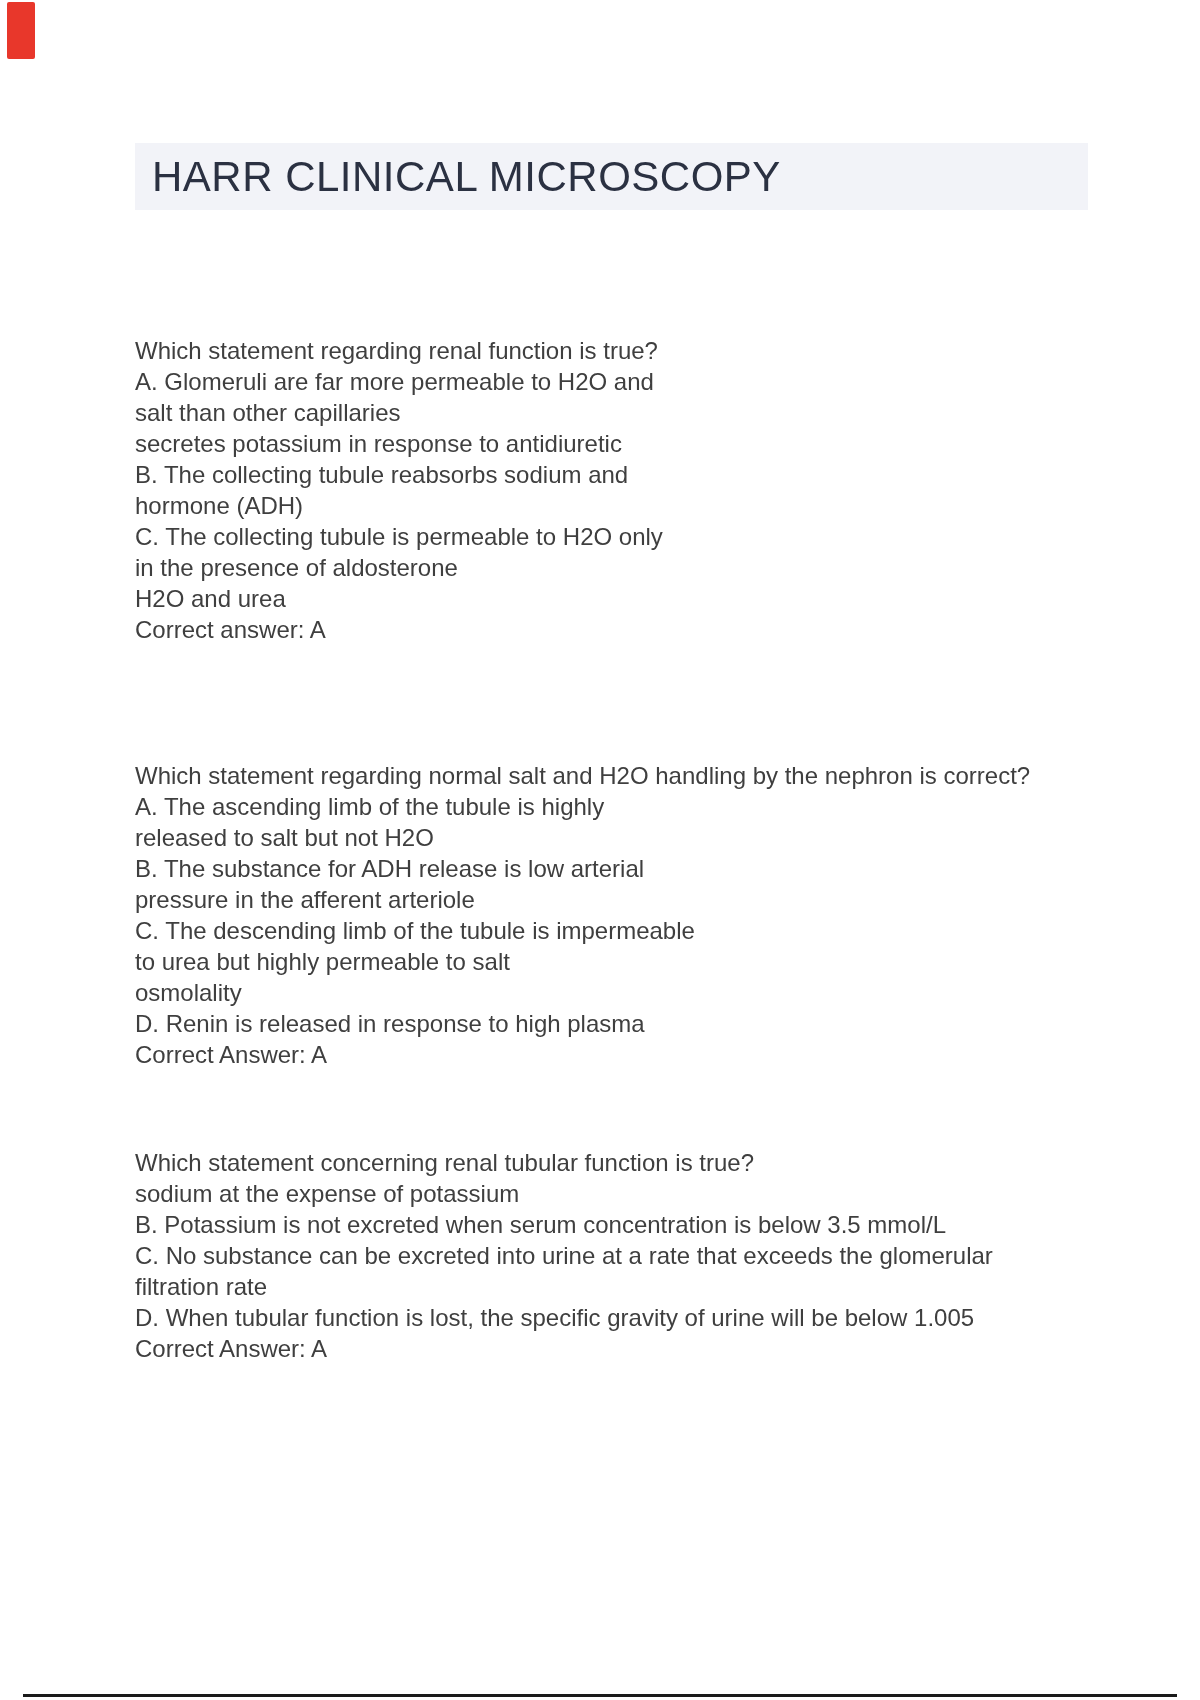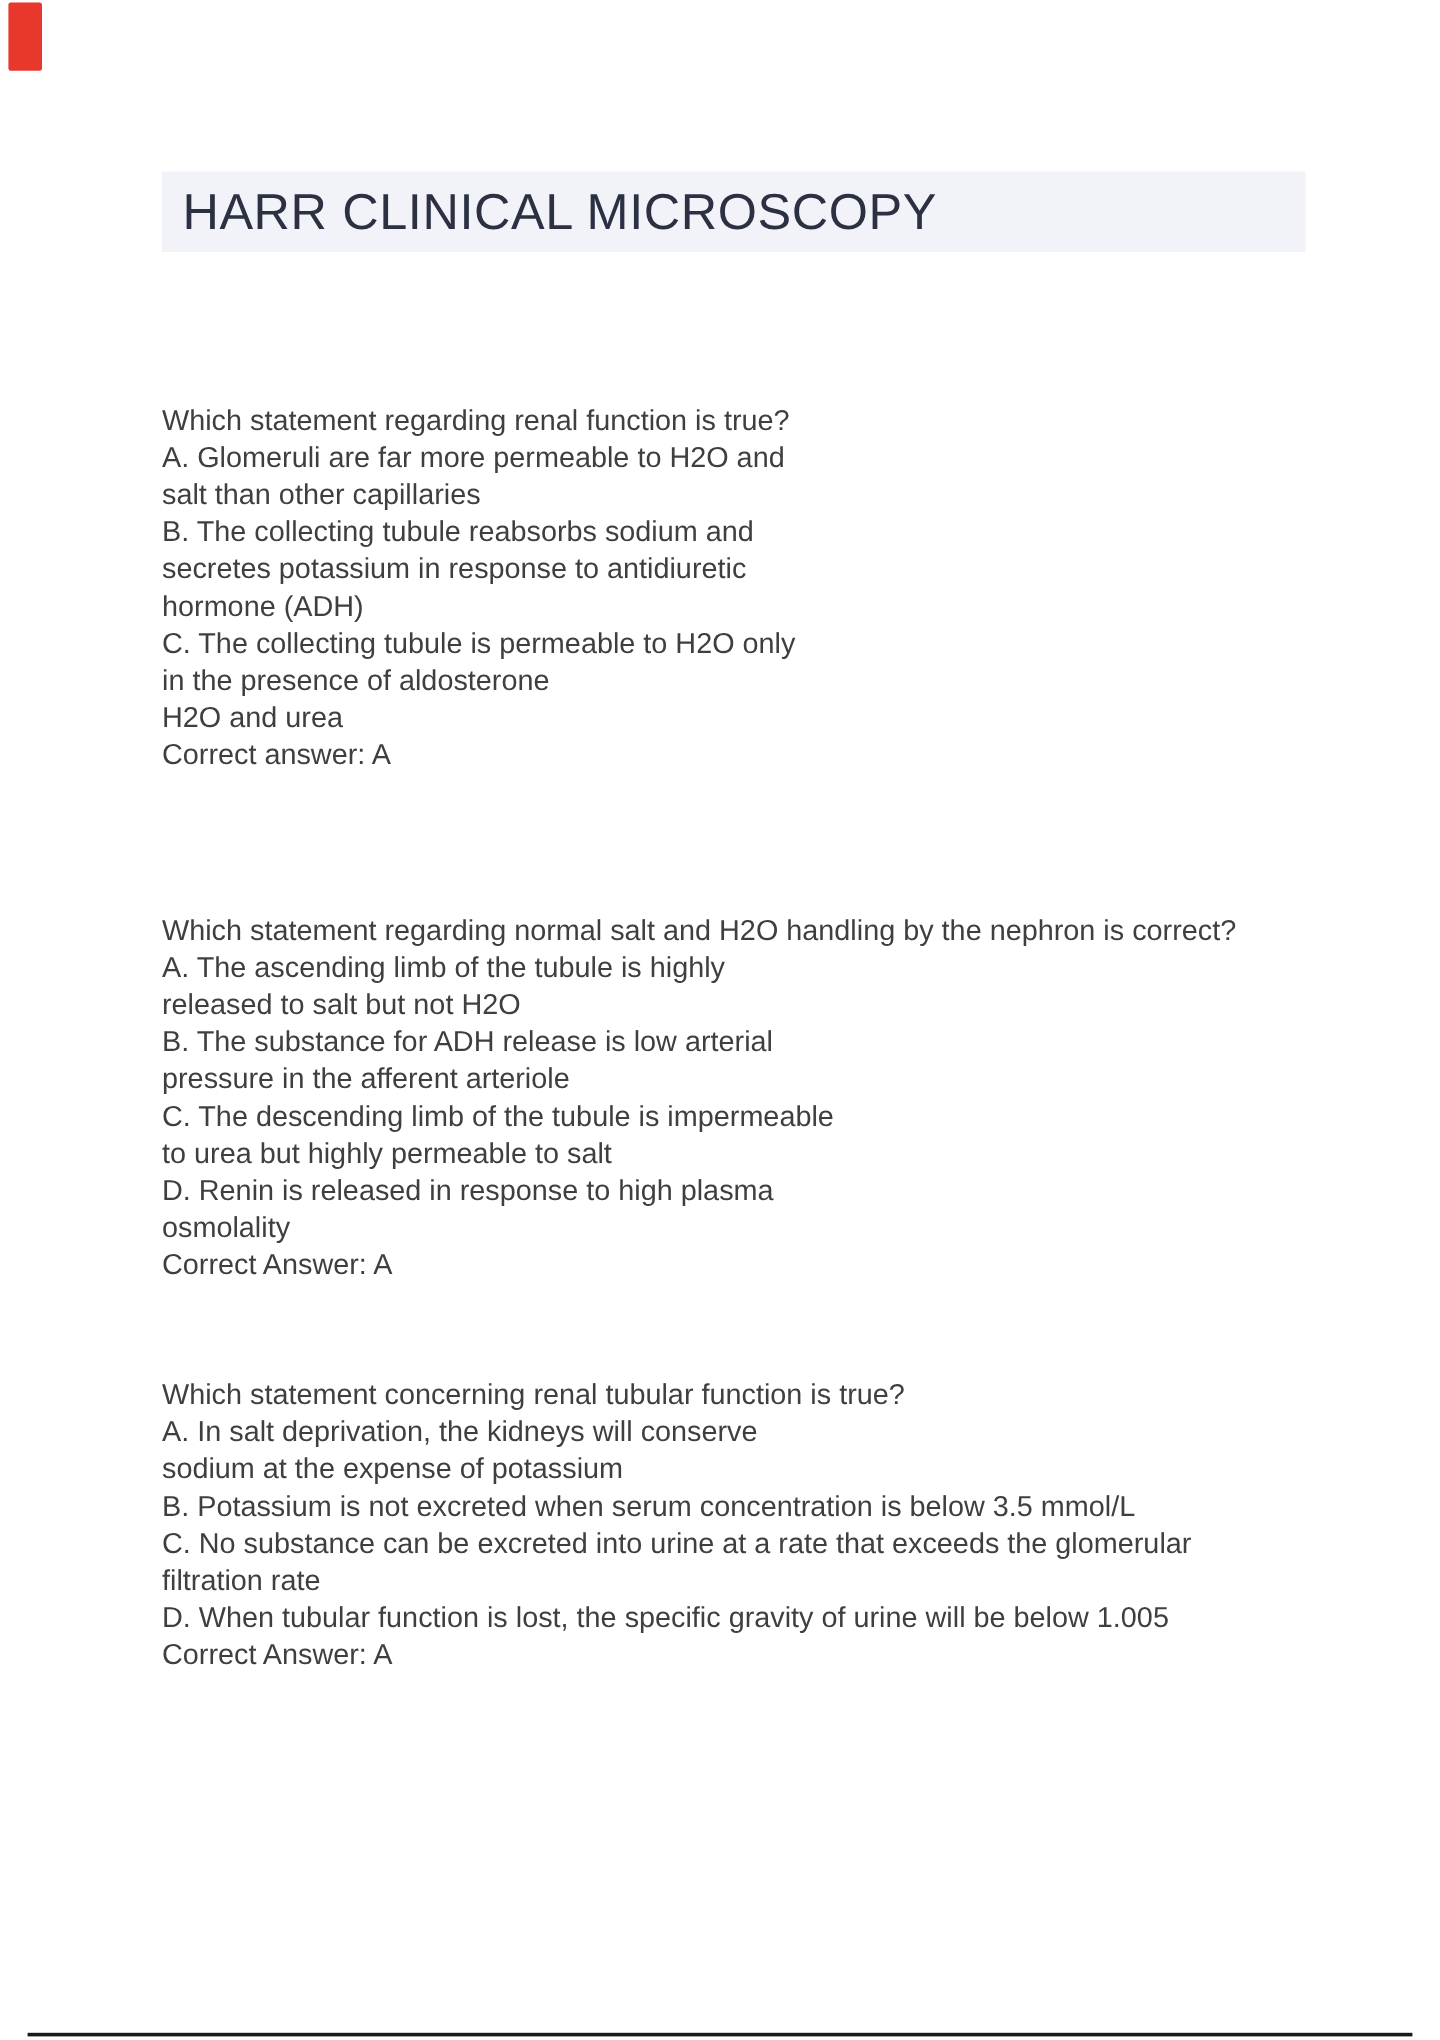--- a/index.html
+++ b/index.html
@@ -73,45 +73,44 @@
   <div class="corner-marker"></div>
 
   <div class="title-band">
     <h1>HARR CLINICAL MICROSCOPY</h1>
   </div>
 
   <div class="question-block q1">
     <div class="question-line">Which statement regarding renal function is true?</div>
     <div class="question-line">A. Glomeruli are far more permeable to H2O and</div>
     <div class="question-line">salt than other capillaries</div>
+    <div class="question-line">secretes potassium in response to antidiuretic</div>
     <div class="question-line">B. The collecting tubule reabsorbs sodium and</div>
-    <div class="question-line">secretes potassium in response to antidiuretic</div>
     <div class="question-line">hormone (ADH)</div>
     <div class="question-line">C. The collecting tubule is permeable to H2O only</div>
     <div class="question-line">in the presence of aldosterone</div>
     <div class="question-line">H2O and urea</div>
     <div class="question-line">Correct answer: A</div>
   </div>
 
   <div class="question-block q2">
     <div class="question-line">Which statement regarding normal salt and H2O handling by the nephron is correct?</div>
     <div class="question-line">A. The ascending limb of the tubule is highly</div>
     <div class="question-line">released to salt but not H2O</div>
     <div class="question-line">B. The substance for ADH release is low arterial</div>
     <div class="question-line">pressure in the afferent arteriole</div>
     <div class="question-line">C. The descending limb of the tubule is impermeable</div>
     <div class="question-line">to urea but highly permeable to salt</div>
+    <div class="question-line">osmolality</div>
     <div class="question-line">D. Renin is released in response to high plasma</div>
-    <div class="question-line">osmolality</div>
     <div class="question-line">Correct Answer: A</div>
   </div>
 
   <div class="question-block q3">
     <div class="question-line">Which statement concerning renal tubular function is true?</div>
-    <div class="question-line">A. In salt deprivation, the kidneys will conserve</div>
     <div class="question-line">sodium at the expense of potassium</div>
     <div class="question-line">B. Potassium is not excreted when serum concentration is below 3.5 mmol/L</div>
     <div class="question-line">C. No substance can be excreted into urine at a rate that exceeds the glomerular</div>
     <div class="question-line">filtration rate</div>
     <div class="question-line">D. When tubular function is lost, the specific gravity of urine will be below 1.005</div>
     <div class="question-line">Correct Answer: A</div>
   </div>
 
   <div class="bottom-divider"></div>
 

